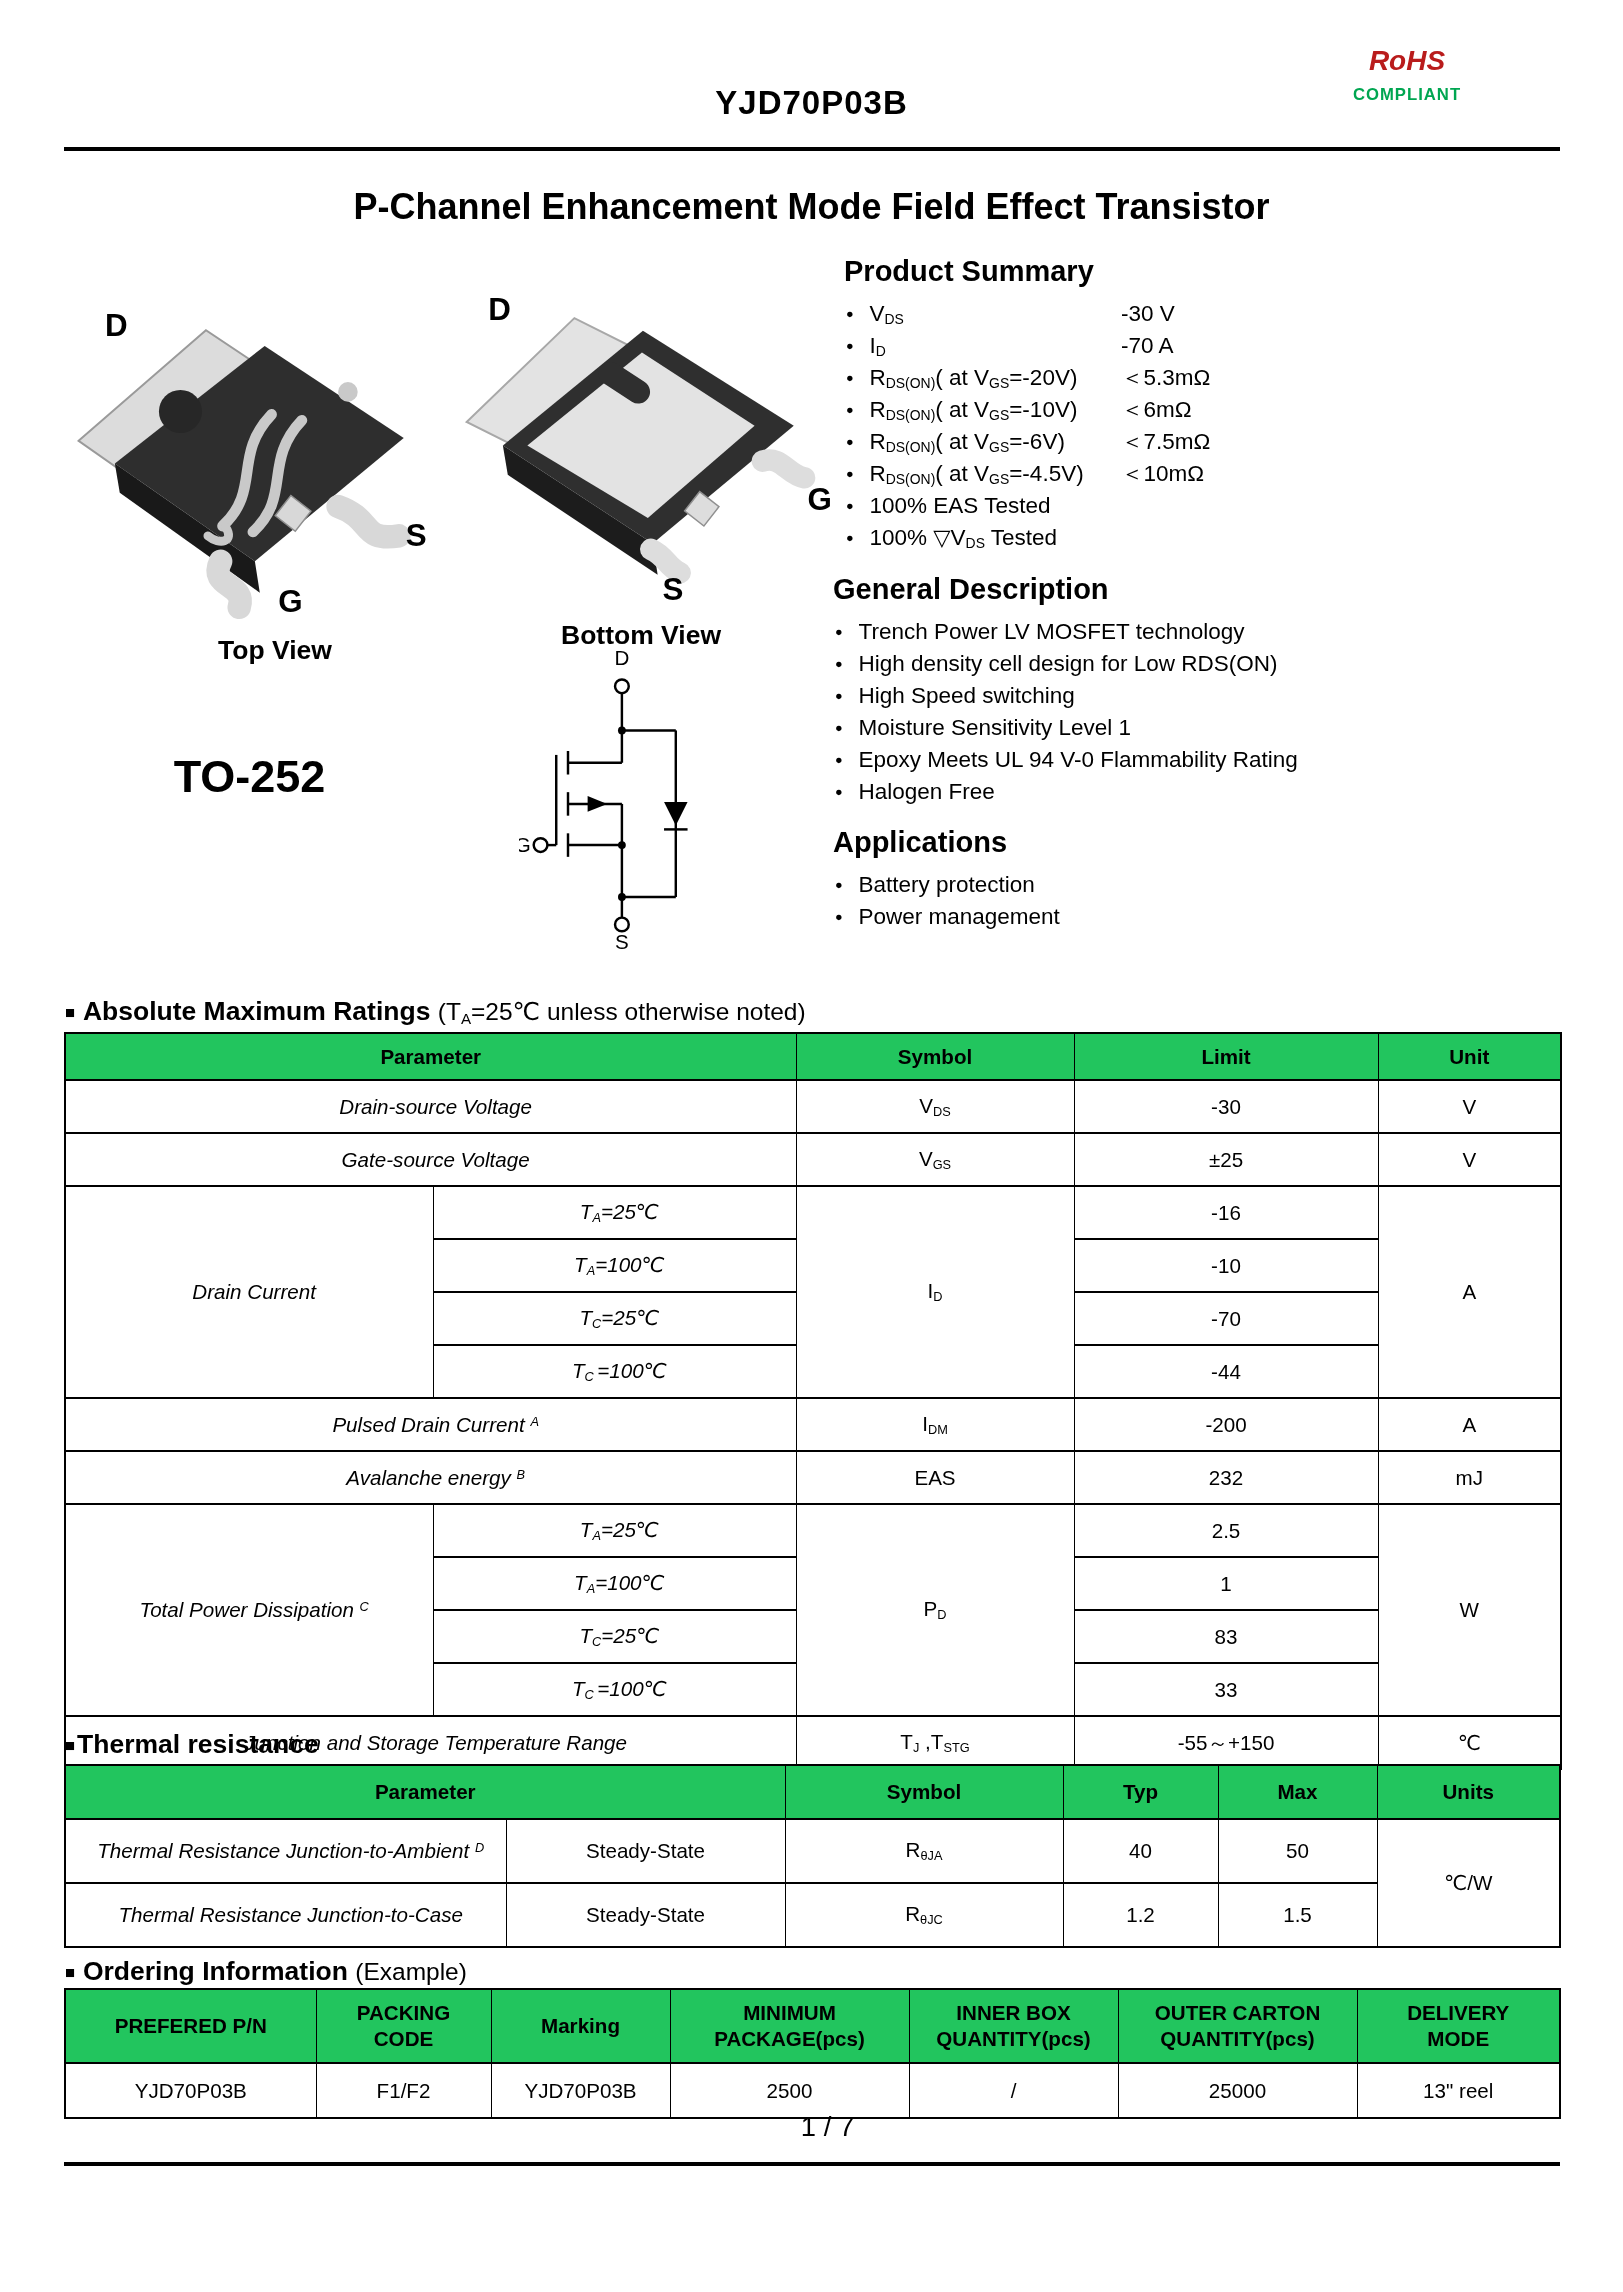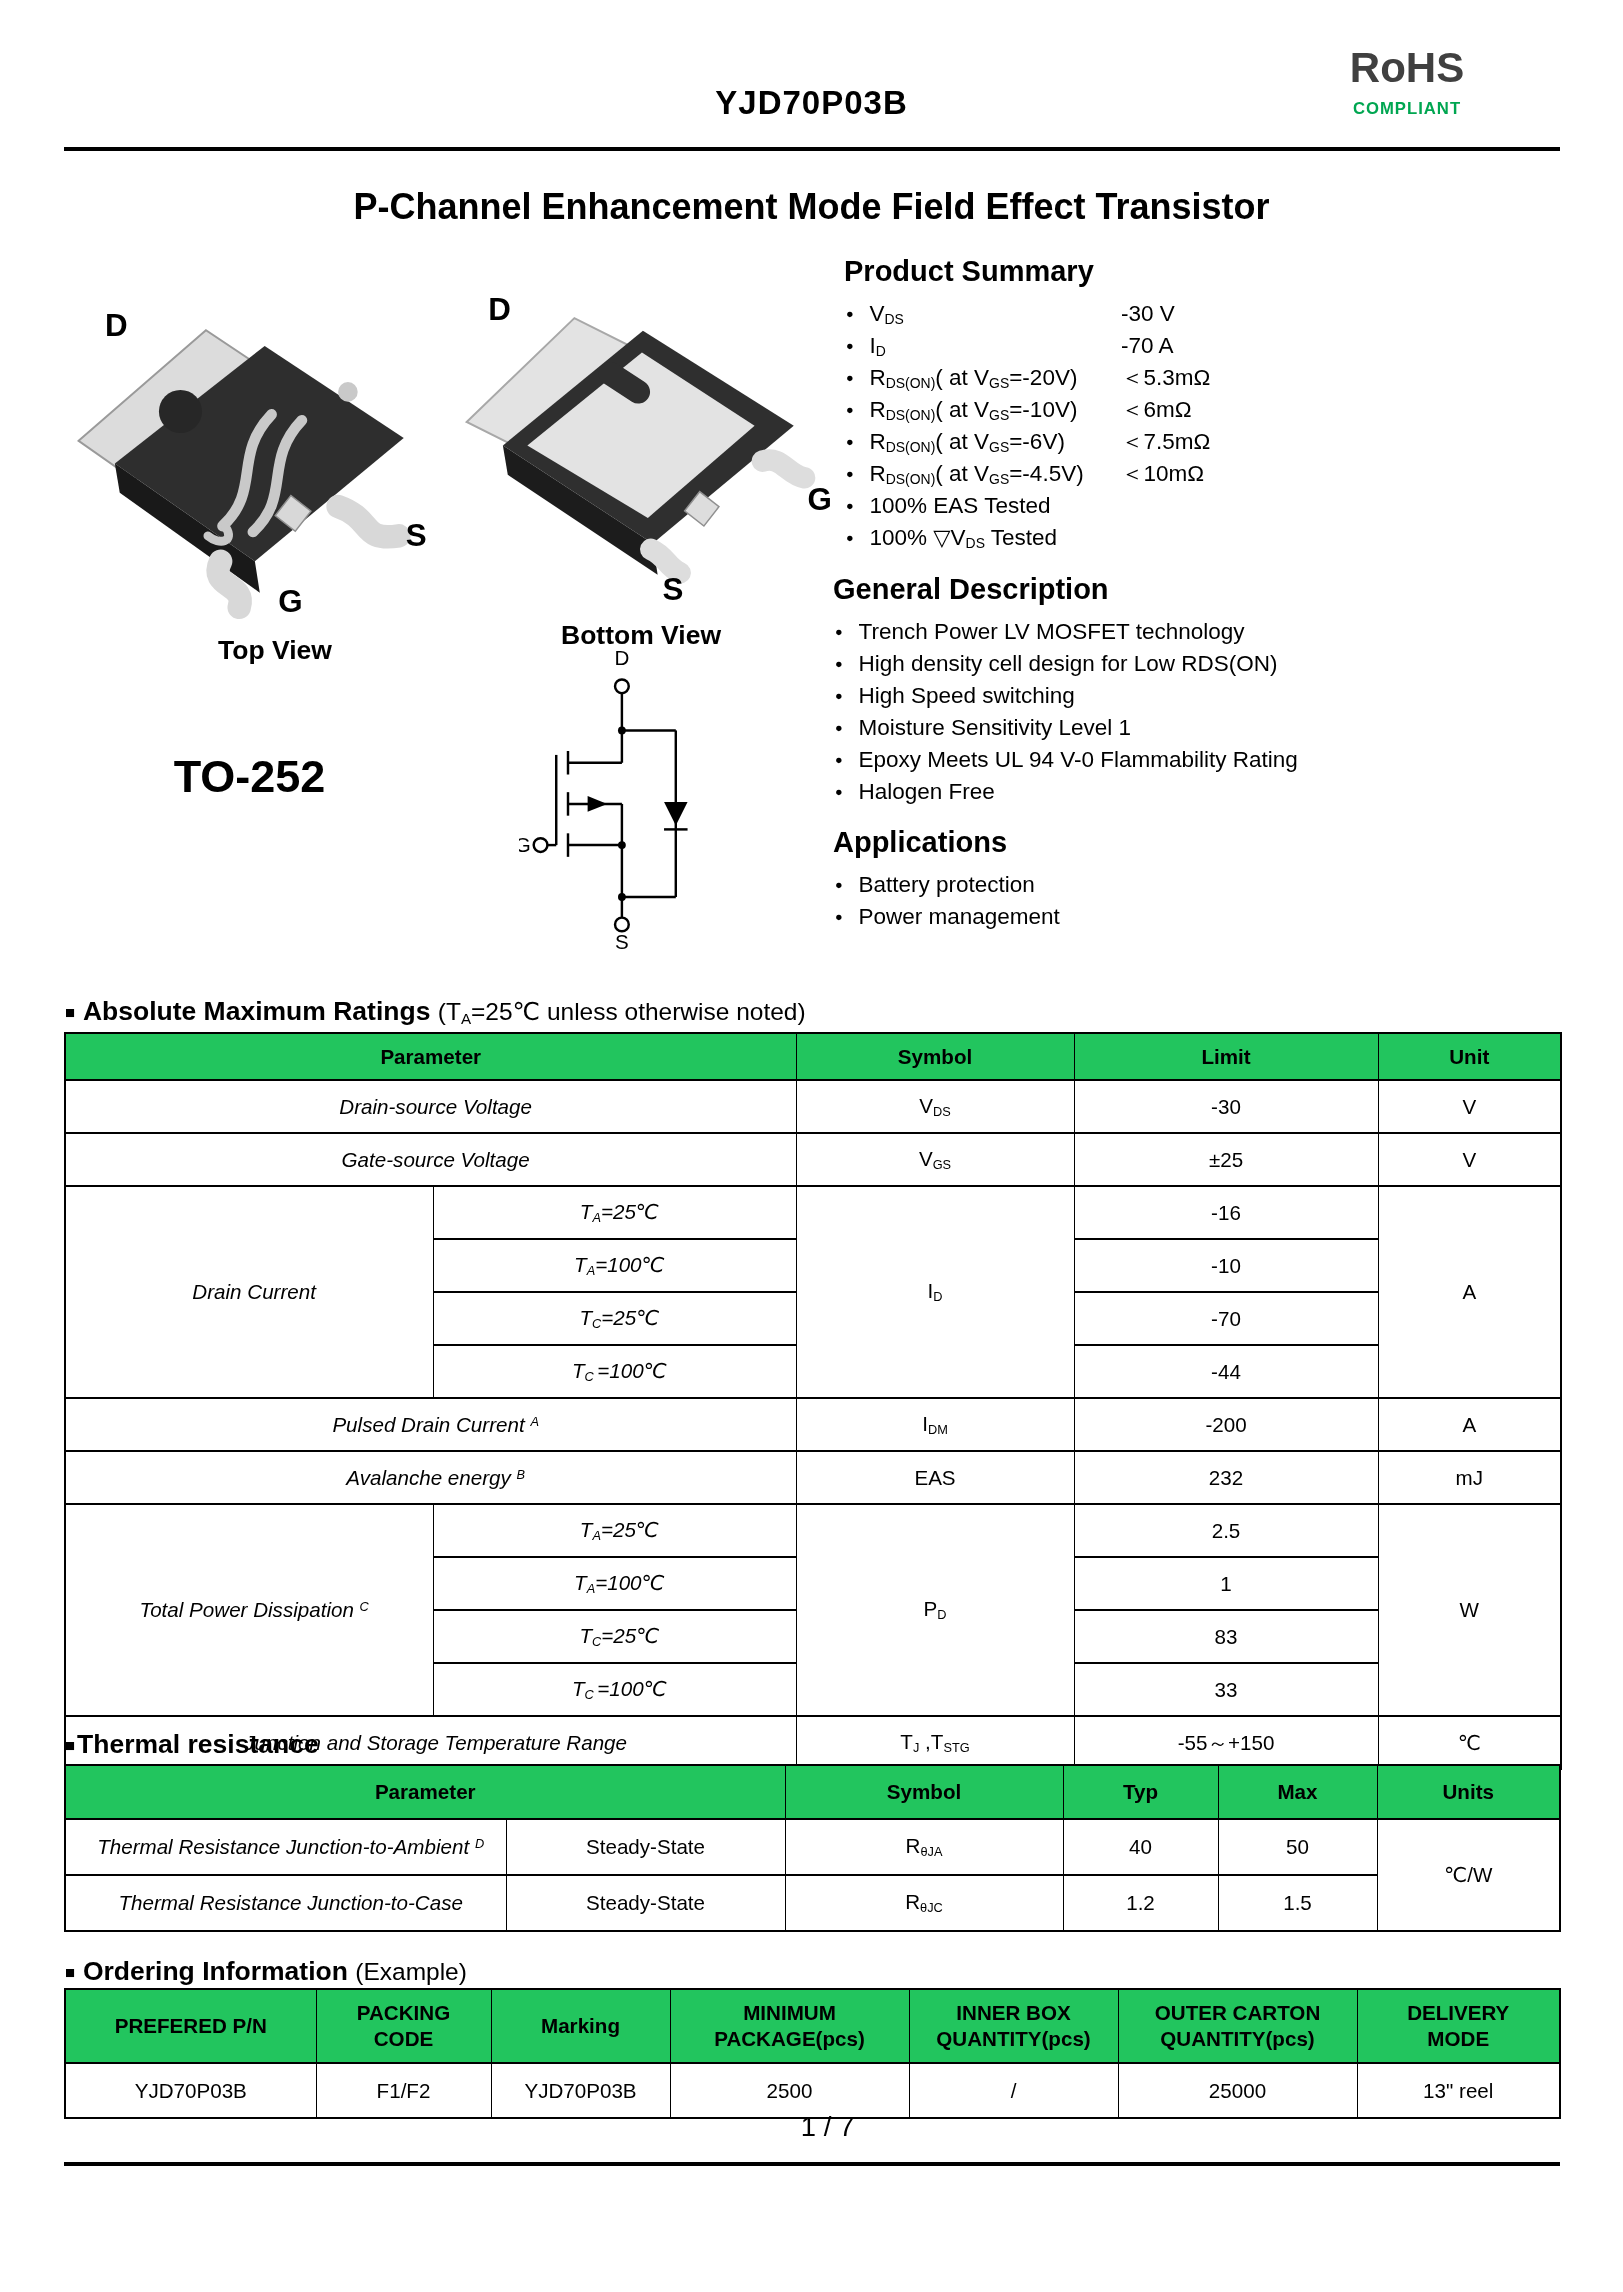--- a/index.html
+++ b/index.html
@@ -5,21 +5,21 @@
   html,body{margin:0;padding:0;background:#ffffff;}
   .page{position:relative;width:1623px;height:2293px;background:#ffffff;
         font-family:"Liberation Sans","DejaVu Sans",sans-serif;color:#000;overflow:hidden;}
   .abs{position:absolute;}
   .bold{font-weight:bold;}
   .sub{font-size:62%;vertical-align:-0.25em;}
   .sup{font-size:62%;vertical-align:0.45em;}
   
   .part-number{left:0;top:84px;width:1623px;text-align:center;font-size:33px;font-weight:bold;letter-spacing:1px;}
   .rohs-box{left:1304px;top:47px;width:206px;text-align:center;}
-  .rohs-main{font-size:42px;font-weight:bold;color:#404040;line-height:1.0;}
+  .rohs-main{font-size:28px;font-weight:bold;color:#b91c1c;line-height:1.0;font-style:italic;}
   .rohs-sub{font-size:16.7px;font-weight:bold;color:#00a651;letter-spacing:1px;margin-top:9.8px;}
   .header-rule{left:64px;top:147px;width:1496px;height:3.9px;background:#000;}
   .doc-title{left:0;top:186px;width:1623px;text-align:center;font-size:36px;font-weight:bold;}
   
   .caption{font-size:26.5px;font-weight:bold;text-align:center;}
   .pkg-name{left:127px;top:751px;width:245px;text-align:center;font-size:45px;font-weight:bold;}
   
   .sec-head{font-size:29px;font-weight:bold;margin:0 0 9.8px 0;}
   .blist{margin:0;padding:0;list-style:none;}
   .blist li{position:relative;height:32px;line-height:32px;font-size:22.5px;padding-left:25.5px;white-space:nowrap;}
@@ -29,21 +29,21 @@
   .tbl-head{font-size:26.5px;white-space:nowrap;}
   .tbl-head .sq{font-size:16.7px;vertical-align:0.15em;margin-right:7.8px;}
   .tbl-head .note{font-weight:normal;font-size:24.5px;}
   
   table.ds{position:absolute;border-collapse:collapse;table-layout:fixed;border:2px solid #000;}
   table.ds th,table.ds td{border-left:1px solid #000;border-right:1px solid #000;
       border-top:2px solid #000;border-bottom:2px solid #000;
       font-size:20.6px;text-align:center;vertical-align:middle;padding:0 3.9px;overflow:hidden;}
   table.ds th{background:#22c55e;font-weight:bold;border-bottom:2.9px solid #000;white-space:pre-line;line-height:1.25;}
   table.ds td.l{text-align:center;padding-left:13.7px;font-style:italic;}
-  tr.h48{height:47px;} tr.h54{height:53px;} tr.h55{height:54px;} tr.h57{height:56px;} tr.h68{height:74px;} tr.h56{height:55px;}
+  tr.h48{height:47px;} tr.h54{height:53px;} tr.h55{height:54px;} tr.h57{height:64px;} tr.h68{height:74px;} tr.h56{height:55px;}
   
   .page-num{left:16px;top:2111px;width:1623px;text-align:center;font-size:27.4px;}
   .footer-rule{left:64px;top:2162px;width:1496px;height:3.9px;background:#000;}
   .pin-label{font-family:"Liberation Sans",sans-serif;font-weight:bold;}
 </style>
 </head>
 <body>
 
 <div class="page">
 

